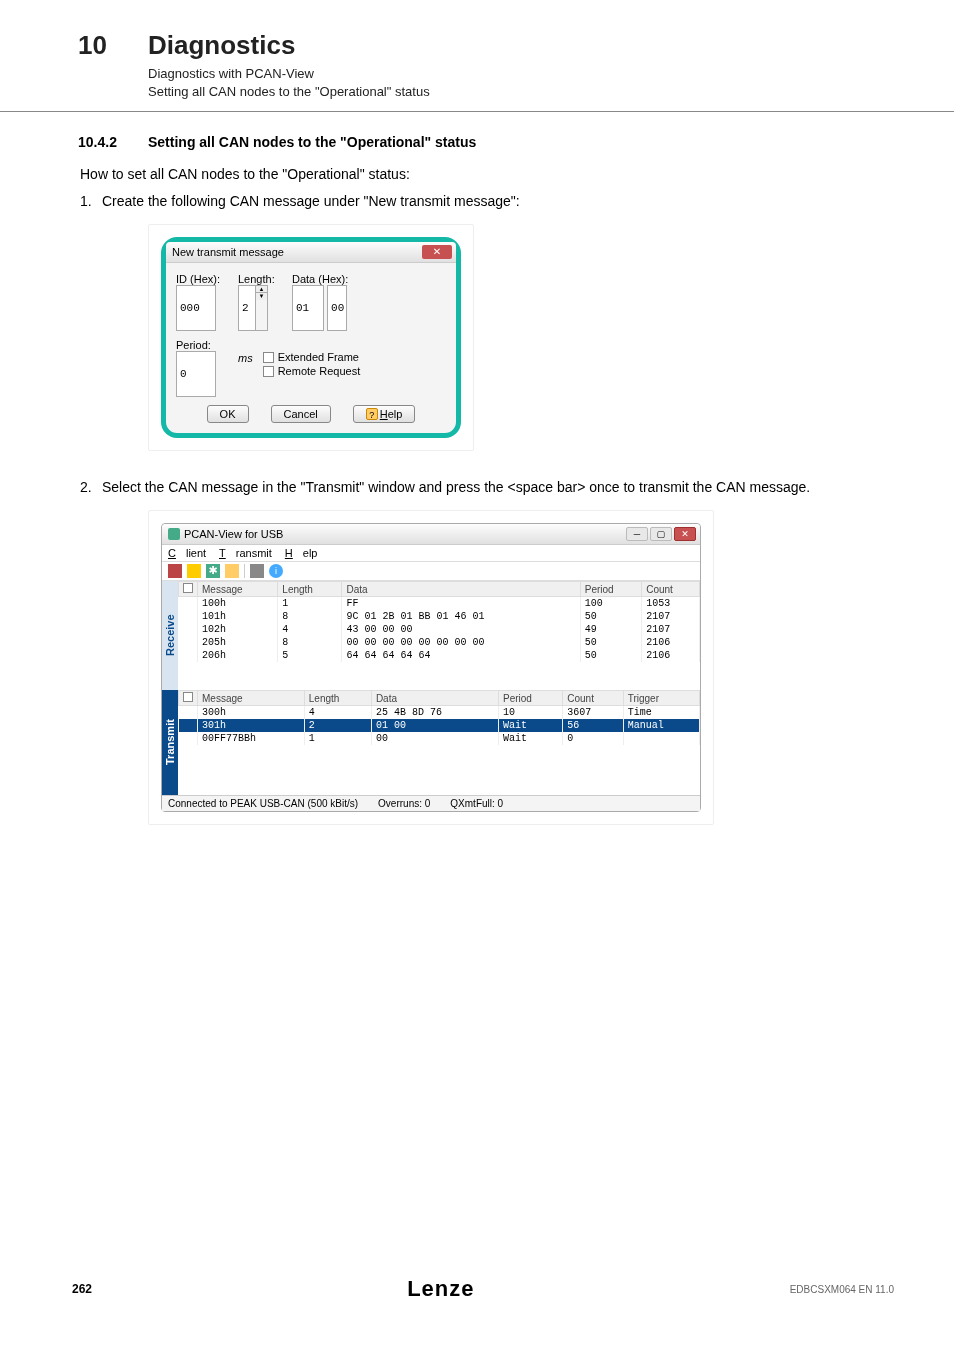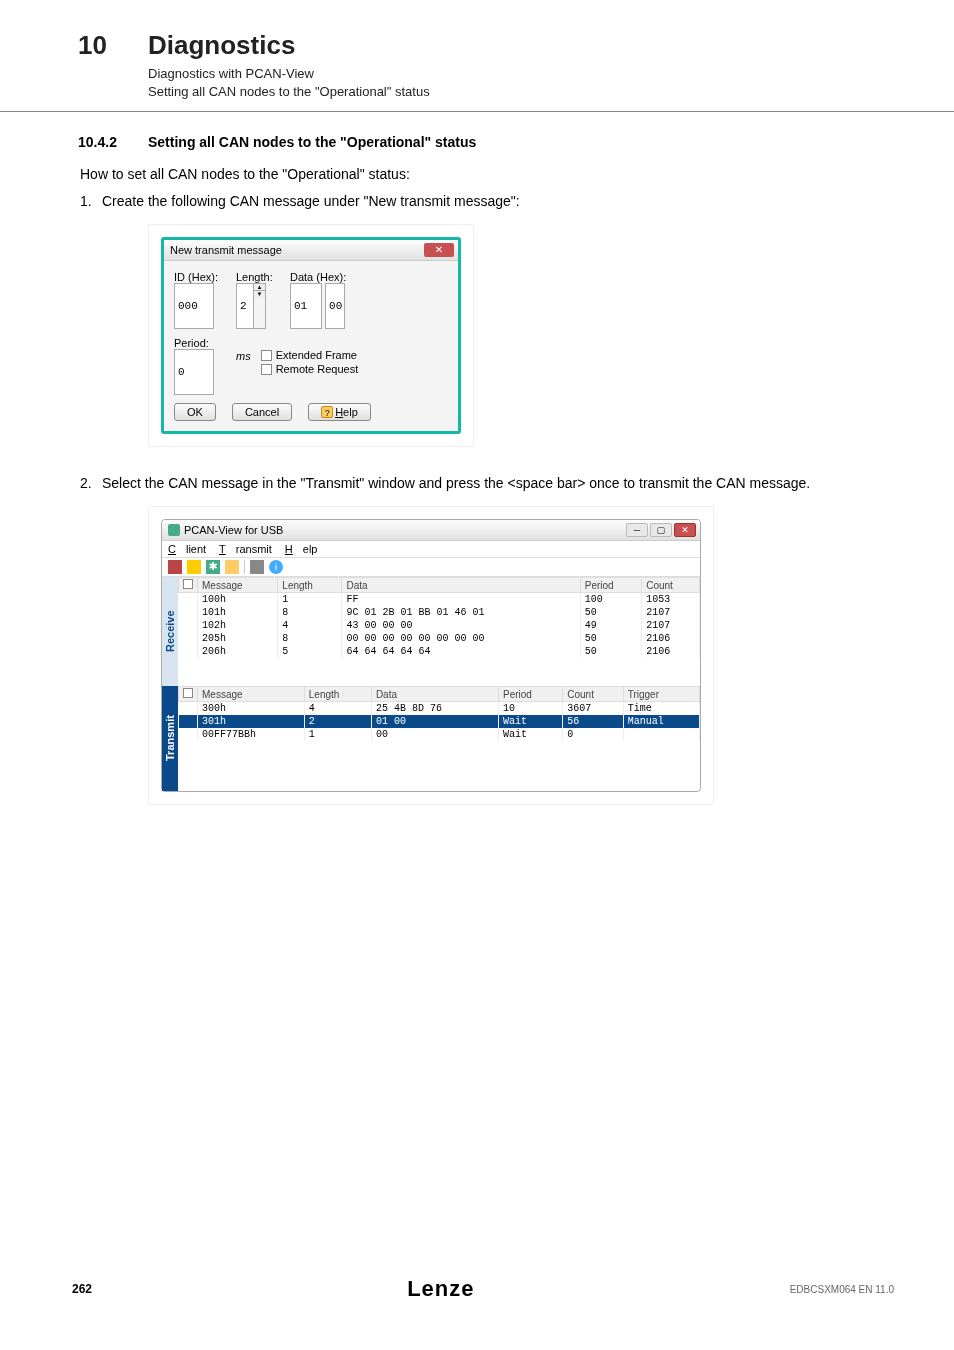--- a/index.html
+++ b/index.html
@@ -16,34 +16,34 @@
   .chap-title { font-size: 26px; font-weight: bold; color: #222; }
   .sub-lines { margin-left: 148px; font-size: 13px; color: #222; line-height: 1.4; margin-top: 4px;}
   .hr1 { border: none; border-top: 1px solid #888; margin: 10px 0 0 0; width: 100%; }
   .sec-row { display: flex; padding: 22px 0 0 78px; }
   .sec-num { font-weight: bold; font-size: 14px; width: 70px; }
   .sec-title { font-weight: bold; font-size: 14px; }
   .body-indent { margin-left: 80px; margin-top: 14px; font-size: 14px; line-height: 1.5; }
   .li-row { display: flex; }
   .li-num { width: 22px; flex-shrink: 0; }
   .img-frame { margin: 12px 0 12px 148px; border: 1px solid #eee; border-radius: 2px; padding: 12px; display: inline-block; }
-  .dialog1 { width: 300px; background: #f4f4f4; border: 3px solid #14b8a6; border-radius: 3px; font-size: 11px; font-family: Tahoma, sans-serif; }
+  .dialog1 { width: 300px; background: #f4f4f4; border: 5px solid #14b8a6; border-radius: 16px; font-size: 11px; font-family: Tahoma, sans-serif; }
   .dialog1 .titlebar { background: linear-gradient(#fdfdfd,#e0e0e0); padding: 4px 6px; border-bottom: 1px solid #ccc; border-radius: 4px 4px 0 0; position: relative; }
   .close-x { position: absolute; right: 4px; top: 3px; width: 30px; height: 14px; background: #c75050; color: #fff; text-align: center; font-size: 10px; line-height: 14px; border-radius: 2px; }
   .dialog1 .body { padding: 10px; }
   .drow { display: flex; gap: 10px; margin-bottom: 8px; align-items: flex-start; }
   .inp { border: 1px solid #aaa; padding: 16px 3px; background: #fff; font-family: 'Courier New', monospace; font-size: 11px; }
   .spinner { display: inline-flex; }
   .spinbtn { width: 12px; display: flex; flex-direction: column; border: 1px solid #aaa; border-left: none; }
   .spinbtn div { height: 7px; font-size: 6px; text-align: center; line-height: 7px; border-bottom: 1px solid #aaa; background: #eee; }
   .spinbtn div:last-child { border-bottom: none; }
   .cb-row { display: flex; align-items: center; gap: 4px; margin: 2px 0; }
   .cb { width: 11px; height: 11px; border: 1px solid #888; background: #fff; }
   .btn { border: 1px solid #888; background: linear-gradient(#fdfdfd,#e0e0e0); padding: 2px 12px; border-radius: 3px; font-size: 11px; }
-  .btn-row { display: flex; gap: 16px; justify-content: flex-start; }
+  .btn-row { display: flex; gap: 22px; justify-content: center; }
   .help-ico { display:inline-block; width:12px; height:12px; background:#fc6; border:1px solid #c80; border-radius:2px; font-size:9px; text-align:center; line-height:12px; margin-right:2px;}
 
   .dialog2 { width: 540px; background: #fff; border: 1px solid #aaa; border-radius: 4px; font-size: 11px; font-family: Tahoma, sans-serif; }
   .dialog2 .titlebar { background: linear-gradient(#fdfdfd,#e0e0e0); padding: 4px 6px; border-bottom: 1px solid #ccc; border-radius: 4px 4px 0 0; position: relative; display:flex; align-items:center; gap:4px;}
   .winbtns { position:absolute; right:4px; top:3px; display:flex; gap:2px;}
   .winbtn { width:22px; height:14px; background:#e8e8e8; border:1px solid #bbb; border-radius:2px; font-size:9px; text-align:center; line-height:12px;}
   .winbtn.close { background:#c75050; color:#fff; border-color:#a03030;}
   .menu { padding: 2px 6px; font-size: 11px; border-bottom:1px solid #ddd;}
   .menu span { margin-right: 10px; }
   .toolbar { padding: 2px 6px; border-bottom:1px solid #ddd; display:flex; gap:5px; align-items:center;}
@@ -286,20 +286,25 @@
                 <td>Wait</td>
                 <td>0</td>
                 <td></td>
               </tr>
             </tbody>
         </table>
         <div class="empty-space" style="height:50px;"></div>
       </div>
     </div>
 
+    <div class="statusbar">
+      <span>Connected to PEAK USB-CAN (500 kBit/s)</span>
+      <span>Overruns: 0</span>
+      <span>QXmtFull: 0</span>
+    </div>
   </div>
 </div>
 
 <div class="footer">
   <div class="pnum">262</div>
   <div class="logo">Lenze</div>
   <div class="docid">EDBCSXM064 EN 11.0</div>
 </div>
 
 

